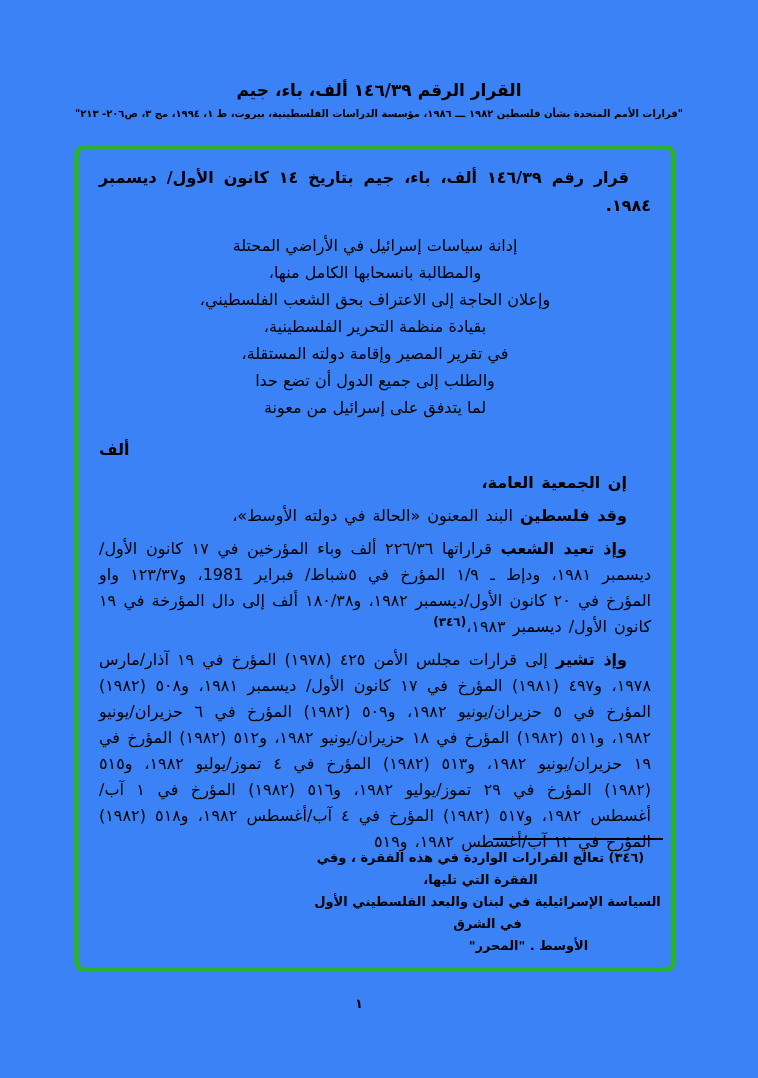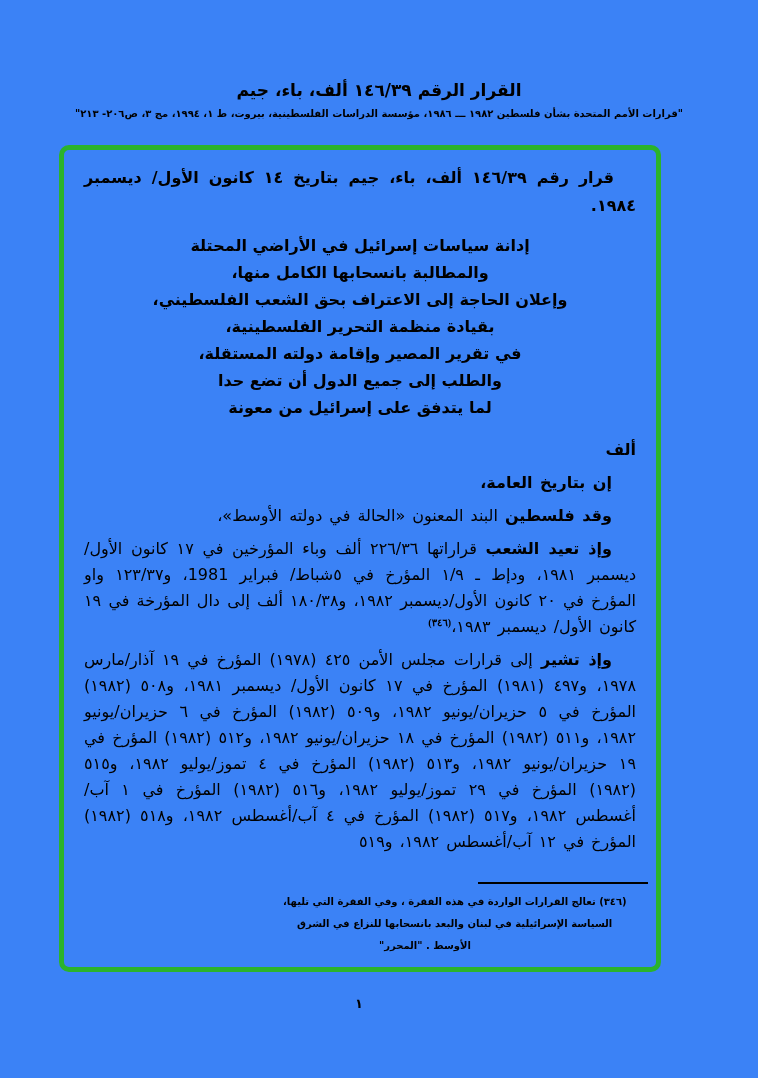--- a/index.html
+++ b/index.html
@@ -28,93 +28,92 @@
     letter-spacing: 0;
   }
   .doc-citation {
     margin: 8px 0 0 0;
     font-size: 10px;
     font-weight: bold;
     white-space: nowrap;
   }
   .res-box {
     position: absolute;
-    left: 59px;
+    left: 74px;
     top: 145px;
     width: 602px;
     height: 827px;
     box-sizing: border-box;
     border: 5px solid var(--accent, #2bb32b);
     border-radius: 10px;
     padding: 14px 20px 0 20px;
   }
   .res-heading {
     margin: 0;
     font-size: 16px;
     font-weight: bold;
     line-height: 28px;
     text-align: justify;
     text-indent: 22px;
     word-spacing: 2px;
   }
   .res-title {
     margin: 12px 0 0 0;
     font-size: 16px;
-    font-weight: bold;
+    font-weight: normal;
     line-height: 27px;
     text-align: center;
     white-space: pre-line;
   }
   .section-letter {
     margin: 16px 0 0 0;
     font-size: 16px;
     font-weight: bold;
-    text-align: right;
+    text-align: left;
     line-height: 26px;
   }
   .para {
     margin: 7px 0 0 0;
     font-size: 16px;
     line-height: 26px;
     text-align: justify;
     text-indent: 24px;
     word-spacing: 2px;
   }
   .para .lead {
     font-weight: bold;
   }
   .para.bold-para {
     font-weight: bold;
   }
   .fn-ref {
-    font-size: 10px;
+    font-size: 12px;
     font-weight: bold;
     vertical-align: super;
     line-height: 0;
-    font-family: Liberation Serif, serif;
   }
   .footnote {
     position: absolute;
     bottom: 10px;
     right: 8px;
     width: 365px;
     direction: rtl;
   }
   .fn-rule {
     width: 170px;
     height: 0;
     border-top: 2px solid #000;
     margin: 0 0 7px auto; 
   }
   .fn-line {
     margin: 0;
-    font-size: 10px;
+    font-size: 13px;
     font-weight: bold;
     line-height: 22px;
-    text-align: left;
+    text-align: center;
   }
   .fn-line.l2 { margin-left: 0; padding-left: 14px; }
   .fn-line.l3 { padding-left: 96px; }
   .page-number {
     position: absolute;
     top: 996px;
     left: 349px;
     width: 20px;
     text-align: center;
     font-size: 13px;
@@ -139,39 +138,39 @@
 والمطالبة بانسحابها الكامل منها،
 وإعلان الحاجة إلى الاعتراف بحق الشعب الفلسطيني،
 بقيادة منظمة التحرير الفلسطينية،
 في تقرير المصير وإقامة دولته المستقلة،
 والطلب إلى جميع الدول أن تضع حدا
 لما يتدفق على إسرائيل من معونة</div>
 
     <p class="section-letter">ألف</p>
 
     <p class="para bold-para">
-      <span class="lead">إن بتاريخ العامة،</span><span></span>
+      <span class="lead">إن الجمعية العامة،</span><span></span>
     </p>
 
     <p class="para">
       <span class="lead">وقد فلسطين</span><span> البند المعنون «الحالة في دولته الأوسط»،</span>
     </p>
 
     <p class="para">
       <span class="lead">وإذ تعيد الشعب</span><span> قراراتها ٢٢٦/٣٦ ألف وباء المؤرخين في ١٧ كانون الأول/ديسمبر ١٩٨١، ودإط ـ ١/٩ المؤرخ في ٥شباط/ فبراير 1981، و١٢٣/٣٧ واو المؤرخ في ٢٠ كانون الأول/ديسمبر ١٩٨٢، و١٨٠/٣٨ ألف إلى دال المؤرخة في ١٩ كانون الأول/ ديسمبر ١٩٨٣،</span><sup class="fn-ref">(٣٤٦)</sup>
     </p>
 
     <p class="para">
       <span class="lead">وإذ تشير</span><span> إلى قرارات مجلس الأمن ٤٢٥ (١٩٧٨) المؤرخ في ١٩ آذار/مارس ١٩٧٨، و٤٩٧ (١٩٨١) المؤرخ في ١٧ كانون الأول/ ديسمبر ١٩٨١، و٥٠٨ (١٩٨٢) المؤرخ في ٥ حزيران/يونيو ١٩٨٢، و٥٠٩ (١٩٨٢) المؤرخ في ٦ حزيران/يونيو ١٩٨٢، و٥١١ (١٩٨٢) المؤرخ في ١٨ حزيران/يونيو ١٩٨٢، و٥١٢ (١٩٨٢) المؤرخ في ١٩ حزيران/يونيو ١٩٨٢، و٥١٣ (١٩٨٢) المؤرخ في ٤ تموز/يوليو ١٩٨٢، و٥١٥ (١٩٨٢) المؤرخ في ٢٩ تموز/يوليو ١٩٨٢، و٥١٦ (١٩٨٢) المؤرخ في ١ آب/أغسطس ١٩٨٢، و٥١٧ (١٩٨٢) المؤرخ في ٤ آب/أغسطس ١٩٨٢، و٥١٨ (١٩٨٢) المؤرخ في ١٢ آب/أغسطس ١٩٨٢، و٥١٩</span>
     </p>
 
     <div class="footnote">
       <div class="fn-rule"></div>
       <p class="fn-line l1">(٣٤٦) تعالج القرارات الواردة في هذه الفقرة ، وفي الفقرة التي تليها،</p>
-      <p class="fn-line l2">السياسة الإسرائيلية في لبنان والبعد بانسحابها للنزاع في الشرق</p>
+      <p class="fn-line l2">السياسة الإسرائيلية في لبنان والبعد الفلسطيني الأول في الشرق</p>
       <p class="fn-line l3">الأوسط . "المحرر"</p>
     </div>
 
   </section>
 
   <div class="page-number">١</div>
 
 </div>
 
 </body></html>

